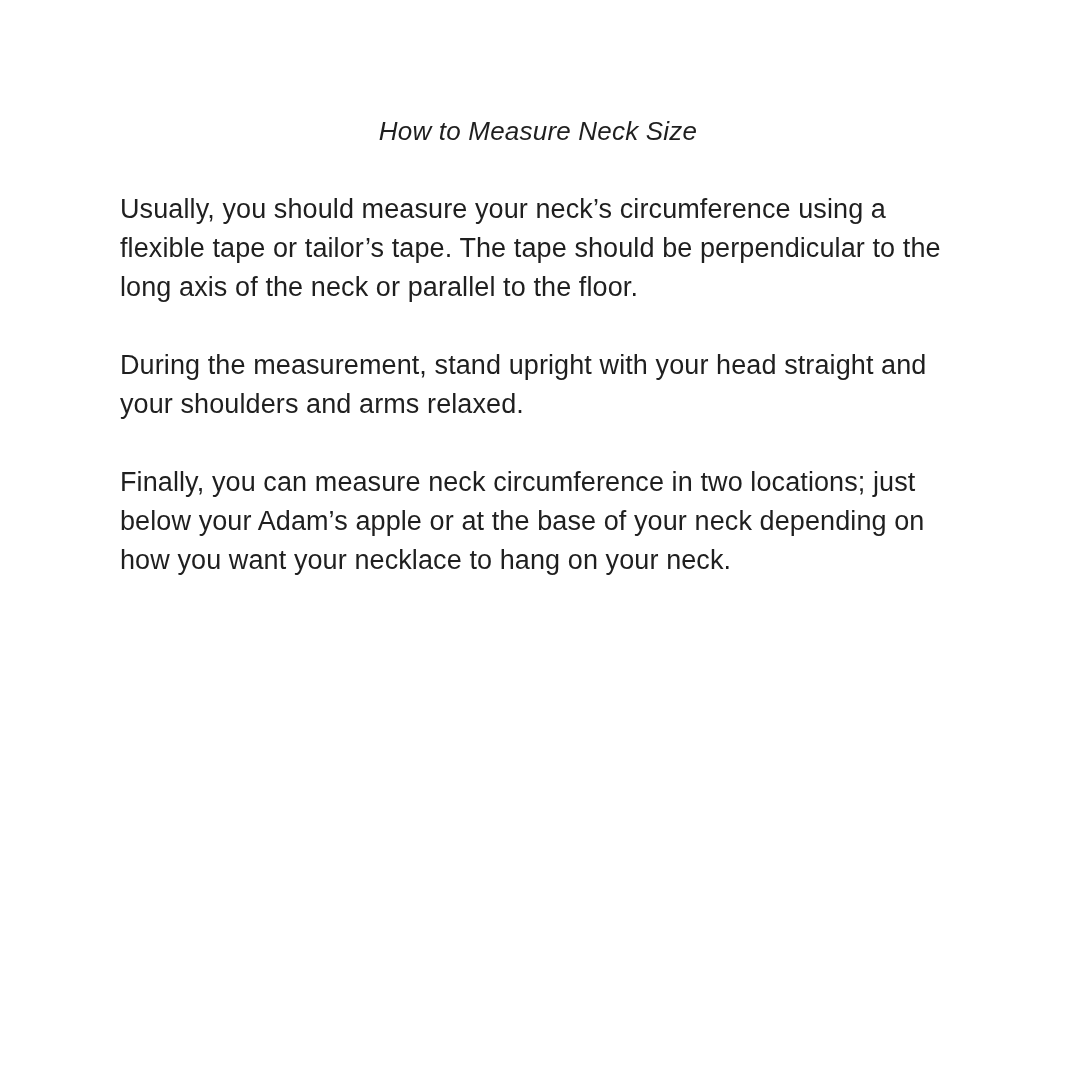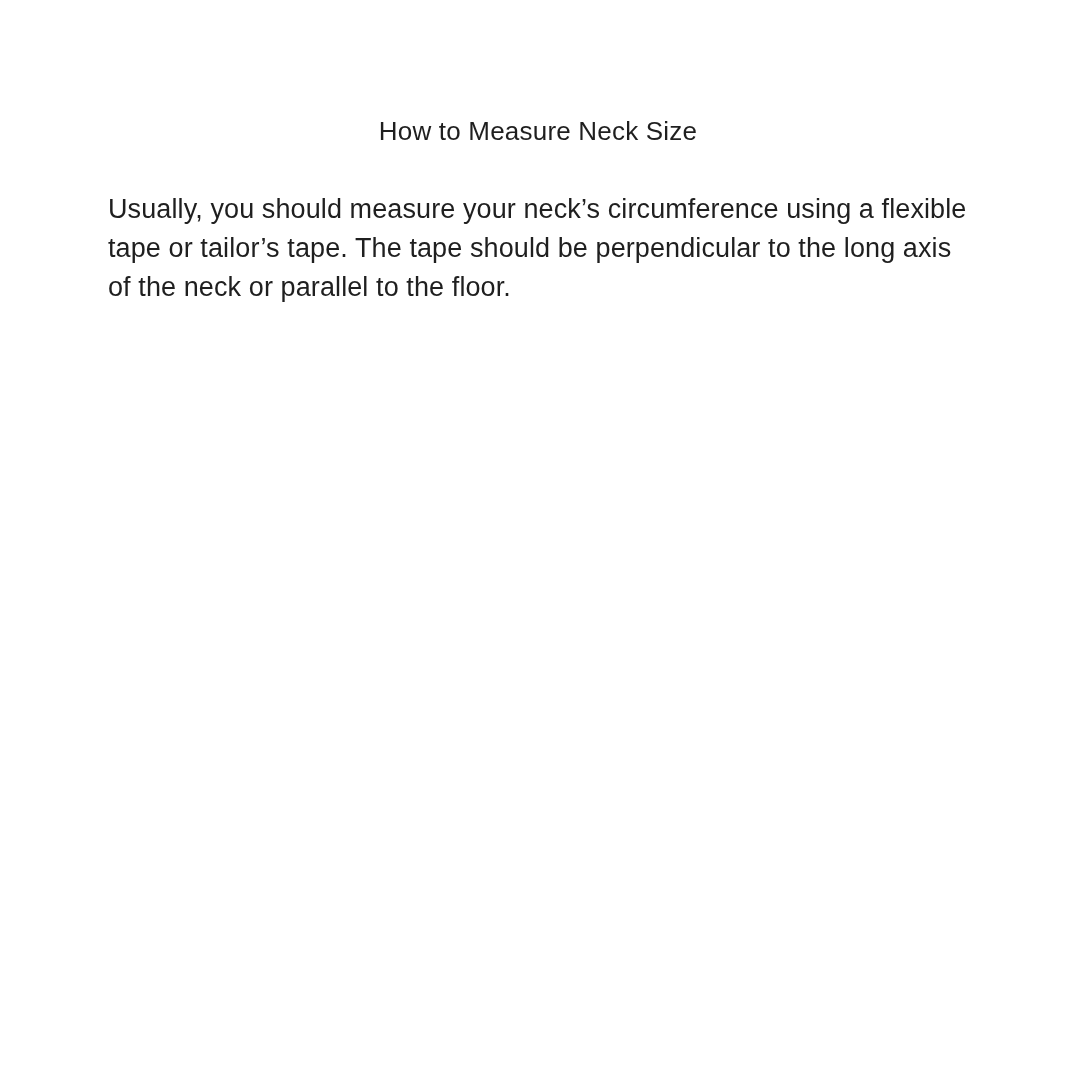--- a/index.html
+++ b/index.html
@@ -21,35 +21,38 @@
     padding: 112px 112px 0 108px;
   }
   .doc-title {
     font-size: 26px;
     font-weight: 400;
     line-height: 39px;
     text-align: center;
     margin: 0 0 39px 0;
     letter-spacing: 0.2px;
     color: #1f1f1f;
+    font-style: italic;
   }
   .doc-paragraph {
     font-size: 27px;
     font-weight: 400;
     line-height: 39px;
-    margin: 0 0 39px 0;
+    margin: 0 0 39px 12px;
     max-width: 860px;
     letter-spacing: 0.1px;
     color: #1f1f1f;
   }
 </style>
 </head>
 <body>
 
 <div class="page">
   <h1 class="doc-title">How to Measure Neck Size</h1>
 
   <p class="doc-paragraph">Usually, you should measure your neck’s circumference using a flexible tape or tailor’s tape. The tape should be perpendicular to the long axis of the neck or parallel to the floor.</p>
 
+  <p class="doc-paragraph">During the measurement, stand upright with your head straight and your shoulders and arms relaxed.</p>
 
 
 
+  <p class="doc-paragraph">Finally, you can measure neck circumference in two locations; just below your Adam’s apple or at the base of your neck depending on how you want your necklace to hang on your neck.</p>
 </div>
 
 </body></html>

